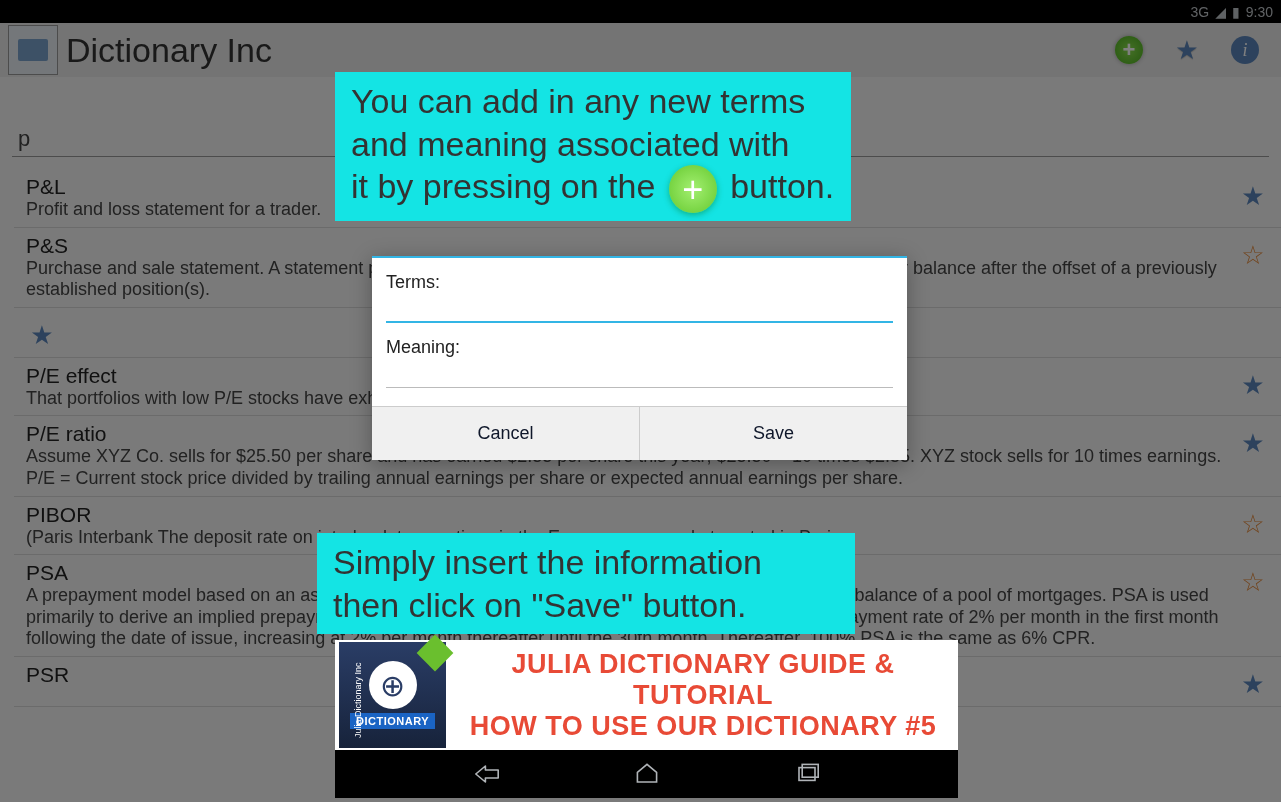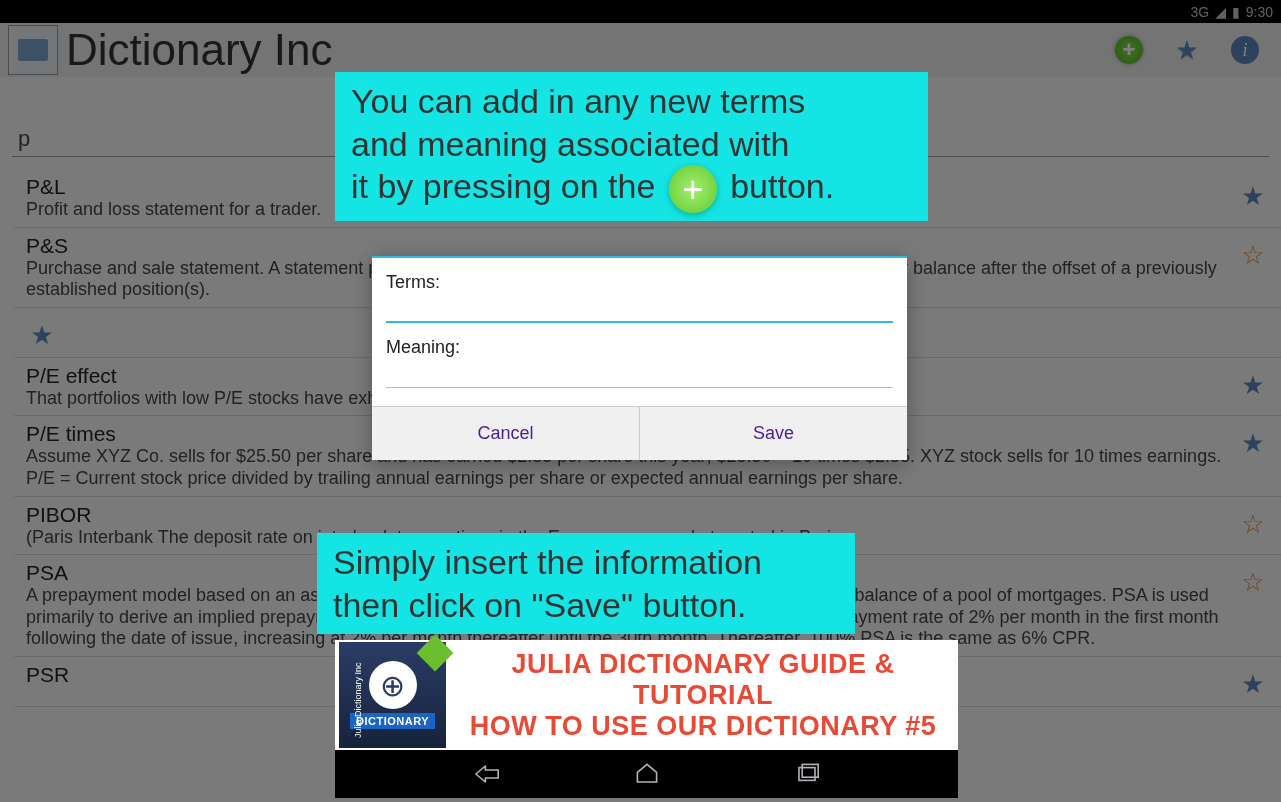--- a/index.html
+++ b/index.html
@@ -6,21 +6,21 @@
   body { font-family: "Helvetica Neue", Arial, sans-serif; width: 1281px; height: 802px; overflow: hidden; position: relative; background: #000; }
   
   
   .status-bar { height: 23px; background: #000; color: #bfc4c8; display: flex; justify-content: flex-end; align-items: center; padding: 0 8px; font-size: 14px; gap: 6px; }
   .status-bar .icon { font-size: 14px; }
   
   
   .app-header { height: 54px; background: #e8e8e8; display: flex; align-items: center; padding: 0 8px; }
   .app-logo { width: 50px; height: 50px; background: #e8eef4; border: 1px solid #999; display: flex; align-items: center; justify-content: center; font-size: 10px; color: #336; flex-direction: column; }
   .app-logo .bank { width: 30px; height: 22px; background: #7aa3cc; border-radius: 2px; }
-  .app-title { font-size: 44px; color: #333; margin-left: 8px; font-weight: 400; }
+  .app-title { font-size: 34px; color: #333; margin-left: 8px; font-weight: 400; }
   .header-actions { margin-left: auto; display: flex; gap: 30px; padding-right: 14px; }
   .act-btn { width: 28px; height: 28px; border-radius: 50%; display: flex; align-items: center; justify-content: center; }
   .plus-btn { background: radial-gradient(circle,#8be04e,#4caf1e); color: #fff; font-size: 22px; font-weight: bold; box-shadow: 0 0 4px rgba(0,0,0,.3); }
   .star-btn { color: #5a85bb; font-size: 26px; text-shadow: 0 1px 1px rgba(0,0,0,.2); }
   .info-btn { color: #fff; background: #5a85bb; font-size: 18px; font-family: Georgia, serif; font-style: italic; }
   
   
   .app-body { background: #f5f5f5; height: 725px; position: relative; }
   .search-wrap { padding: 45px 12px 4px 12px; }
   .search-input { width: 100%; border: none; border-bottom: 1px solid #999; background: transparent; font-size: 22px; color: #444; padding: 4px 6px; outline: none; }
@@ -32,34 +32,34 @@
   .row .def { font-size: 18px; color: #444; line-height: 1.2; }
   .row .fav { font-size: 26px; width: 32px; text-align: center; padding-top: 6px; }
   .fav.filled { color: #5a85bb; }
   .fav.hollow { color: #e3883a; }
   
   
   .dim { position: absolute; inset: 0; background: rgba(0,0,0,.5); }
   
   
   .callout { position: absolute; background: #14e4e4; color: #333; font-size: 34px; line-height: 1.25; padding: 8px 16px; font-weight: 400; }
-  .callout.top { left: 335px; top: 72px; width: 593px; }
+  .callout.top { left: 335px; top: 72px; width: 516px; }
   .callout.bottom { left: 317px; top: 533px; width: 538px; }
   .inline-plus { display: inline-flex; width: 48px; height: 48px; background: radial-gradient(circle,#a3ef70,#64c82e); border-radius: 50%; color: #fff; align-items: center; justify-content: center; font-size: 36px; vertical-align: middle; box-shadow: 0 2px 6px rgba(0,100,0,.4); margin: 0 4px; }
   
   
   .dialog { position: absolute; left: 372px; top: 256px; width: 535px; background: #fff; box-shadow: 0 4px 20px rgba(0,0,0,.3); }
   .dialog .title { color: #33b5e5; font-size: 22px; padding: 16px 14px 14px 14px; }
   .dialog hr.blue { border: none; border-top: 2px solid #33b5e5; }
   .dialog .body { padding: 14px 14px 4px 14px; }
   .dialog label { font-size: 18px; color: #222; }
   .dialog .field { width: 100%; border: none; border-bottom: 2px solid #33b5e5; height: 24px; margin: 6px 0 14px 0; background: transparent; outline: none; }
   .dialog .field.plain { border-bottom: 1px solid #bbb; }
   .dialog .btnrow { display: flex; border-top: 1px solid #ccc; background: #f0f0f0; }
-  .dialog .btnrow button { flex: 1; border: none; background: #f0f0f0; padding: 16px; font-size: 18px; color: #4c1d95; cursor: pointer; }
+  .dialog .btnrow button { flex: 1; border: none; background: #f0f0f0; padding: 16px; font-size: 18px; color: #0f172a; cursor: pointer; }
   .dialog .btnrow button:first-child { border-right: 1px solid #ccc; }
   
   
   .banner { position: absolute; left: 335px; top: 640px; width: 623px; height: 110px; background: #fff; display: flex; align-items: center; gap: 10px; padding: 4px 8px 4px 4px; }
   .banner .logo { width: 107px; height: 106px; background: linear-gradient(#2a3d66,#17233b); display: flex; flex-direction: column; align-items: center; justify-content: center; position: relative; }
   .banner .logo .side { position: absolute; left: -2px; top: 10px; transform: rotate(-90deg); transform-origin: left top; color: #fff; font-size: 9px; white-space: nowrap; width: 90px; left: 14px; top: 96px; }
   .banner .logo .globe { width: 48px; height: 48px; border-radius: 50%; background: #fff; display: flex; align-items: center; justify-content: center; font-size: 30px; color: #2a3d66; }
   .banner .logo .dtxt { background: #1a64c4; color: #fff; font-size: 11px; padding: 2px 6px; margin-top: 4px; font-weight: bold; letter-spacing: .5px; }
   .banner .logo .tag { position: absolute; right: -2px; top: -2px; width: 26px; height: 26px; background: #6abf2e; transform: rotate(45deg); font-size: 6px; color: #fff; display: flex; align-items: center; justify-content: center; }
   .banner .titles { flex: 1; text-align: center; color: #e84a36; font-weight: 700; letter-spacing: .5px; }
@@ -117,21 +117,21 @@
       </div>
       <div class="row">
         <div class="text">
           <div class="term">P/E effect</div>
           <div class="def">That portfolios with low P/E stocks have exhibited higher average risk-adjusted returns than high P/E stocks.</div>
         </div>
         <div class="fav filled">★</div>
       </div>
       <div class="row">
         <div class="text">
-          <div class="term">P/E times</div>
+          <div class="term">P/E ratio</div>
           <div class="def">Assume XYZ Co. sells for $25.50 per share and has earned $2.55 per share this year; $25.50 = 10 times $2.55. XYZ stock sells for 10 times earnings. P/E = Current stock price divided by trailing annual earnings per share or expected annual earnings per share.</div>
         </div>
         <div class="fav filled">★</div>
       </div>
       <div class="row">
         <div class="text">
           <div class="term">PIBOR</div>
           <div class="def">(Paris Interbank The deposit rate on interbank transactions in the Eurocurrency market quoted in Paris.</div>
         </div>
         <div class="fav hollow">☆</div>

